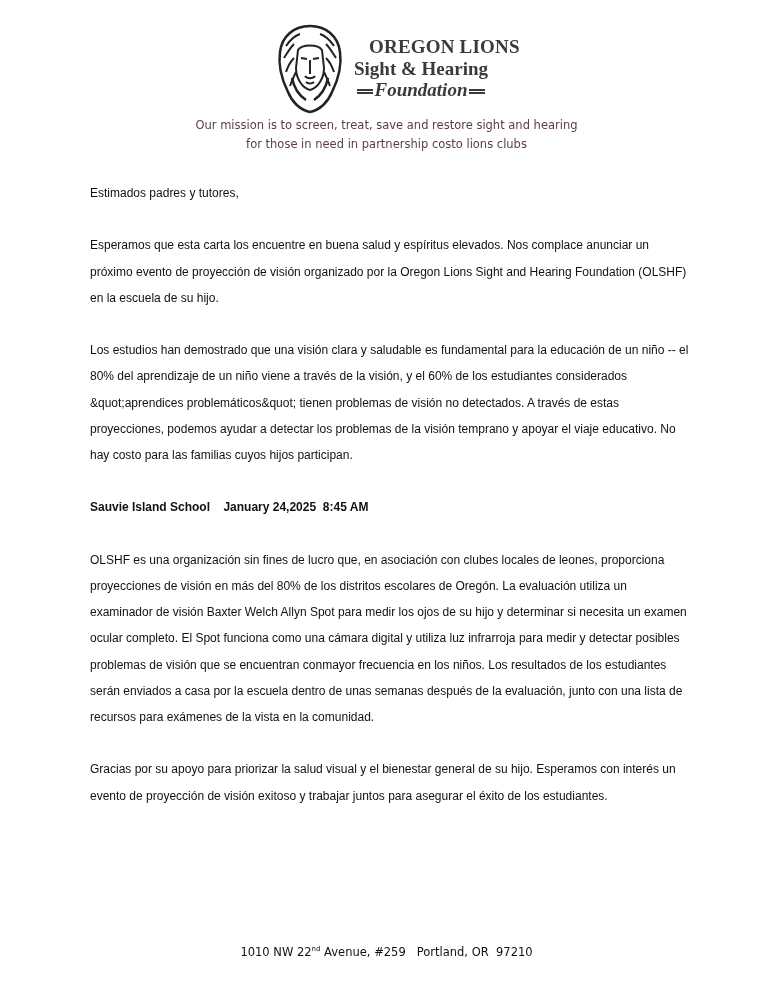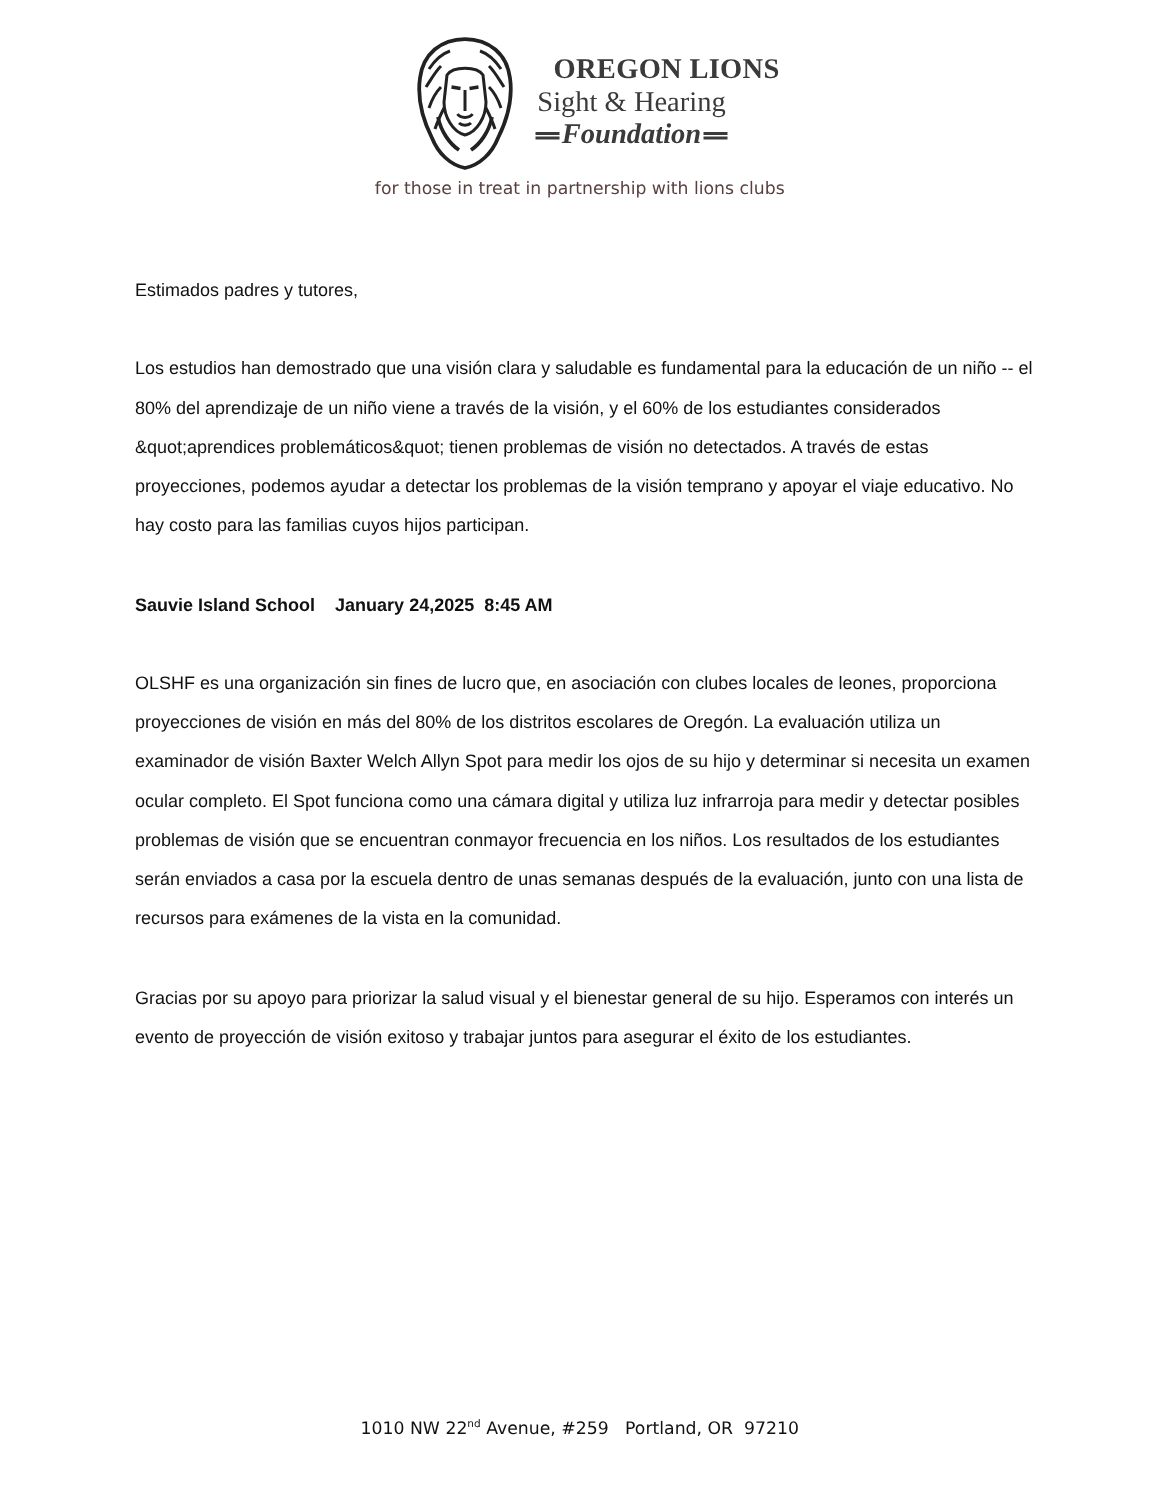--- a/index.html
+++ b/index.html
@@ -1,21 +1,21 @@
 <!DOCTYPE html>
 <html><head>
   <meta charset="utf-8">
   <style>
     html, body { margin: 0; padding: 0; background: #ffffff; }
     body { width: 773px; height: 1000px; position: relative; overflow: hidden; font-family: "Liberation Sans", sans-serif; color: #111; }
     .logo { position: absolute; left: 276px; top: 22px; width: 230px; height: 92px; }
     .logo svg { position: absolute; left: 0; top: 0; }
     .logo-text { position: absolute; left: 70px; top: 14px; font-family: "Liberation Serif", serif; color: #3a3a3a; text-align: center; width: 150px; }
     .logo-l1 { font-size: 19px; font-weight: bold; letter-spacing: 0.2px; line-height: 22px; white-space: nowrap; margin-left: 23px; }
-    .logo-l2 { font-size: 19px; font-weight: normal; line-height: 21px; white-space: nowrap; }
+    .logo-l2 { font-size: 19px; font-weight: bold; line-height: 21px; white-space: nowrap; }
     .logo-l3 { font-size: 19px; font-weight: bold; line-height: 21px; white-space: nowrap; font-style: italic; }
     .logo-l3 .bar { display: inline-block; width: 16px; height: 5px; border-top: 2px solid #3a3a3a; border-bottom: 2px solid #3a3a3a; vertical-align: middle; margin: 0 2px; box-sizing: border-box; }
     .mission { position: absolute; left: 0; width: 773px; top: 116px; text-align: center; font-size: 11.5px; color: #5a3f3f; line-height: 19px; font-family: "DejaVu Sans", sans-serif; }
     .body { position: absolute; left: 90px; top: 180px; width: 600px; font-size: 12px; line-height: 26.2px; color: #111; }
     .body p { margin: 0 0 26.2px 0; }
     .event { font-weight: bold; white-space: pre; }
     .footer { position: absolute; left: 0; width: 773px; top: 941px; text-align: center; font-size: 11.5px; line-height: 17px; color: #111; font-family: "DejaVu Sans", sans-serif; }
     .footer sup { font-size: 7px; vertical-align: 5px; }
   </style>
 </head>
@@ -32,25 +32,27 @@
     <path d="M16 56 C18 66 24 74 30 78 M52 56 C50 66 44 74 38 78" fill="none" stroke="#222" stroke-width="2.5"></path>
   </svg>
   <div class="logo-text">
     <div class="logo-l1">OREGON LIONS</div>
     <div class="logo-l2">Sight &amp; Hearing</div>
     <div class="logo-l3"><span class="bar"></span><span>Foundation</span><span class="bar"></span></div>
   </div>
 </div>
 
 <div class="mission">
-  <div>for those in treat in partnership with lions clubs</div>
+  <div>Our mission is to screen, treat, save and restore sight and hearing</div>
+  <div>for those in need in partnership costo lions clubs</div>
 </div>
 
 <div class="body">
   <p>Estimados padres y tutores,</p>
+  <p>Esperamos que esta carta los encuentre en buena salud y espíritus elevados. Nos complace anunciar un próximo evento de proyección de visión organizado por la Oregon Lions Sight and Hearing Foundation (OLSHF) en la escuela de su hijo.</p>
   <p>Los estudios han demostrado que una visión clara y saludable es fundamental para la educación de un niño -- el 80% del aprendizaje de un niño viene a través de la visión, y el 60% de los estudiantes considerados &amp;quot;aprendices problemáticos&amp;quot; tienen problemas de visión no detectados. A través de estas proyecciones, podemos ayudar a detectar los problemas de la visión temprano y apoyar el viaje educativo. No hay costo para las familias cuyos hijos participan.</p>
   <p class="event"><span>Sauvie Island School</span>    <span>January 24,2025</span>  <span>8:45 AM</span></p>
   <p>OLSHF es una organización sin fines de lucro que, en asociación con clubes locales de leones, proporciona proyecciones de visión en más del 80% de los distritos escolares de Oregón. La evaluación utiliza un examinador de visión Baxter Welch Allyn Spot para medir los ojos de su hijo y determinar si necesita un examen ocular completo. El Spot funciona como una cámara digital y utiliza luz infrarroja para medir y detectar posibles problemas de visión que se encuentran conmayor frecuencia en los niños. Los resultados de los estudiantes serán enviados a casa por la escuela dentro de unas semanas después de la evaluación, junto con una lista de recursos para exámenes de la vista en la comunidad.</p>
   <p>Gracias por su apoyo para priorizar la salud visual y el bienestar general de su hijo. Esperamos con interés un evento de proyección de visión exitoso y trabajar juntos para asegurar el éxito de los estudiantes.</p>
 </div>
 
 <div class="footer">
   <div><span>1010 NW 22</span><sup>nd</sup><span style="white-space:pre"> Avenue, #259   Portland, OR  97210</span></div>
 </div>
 

